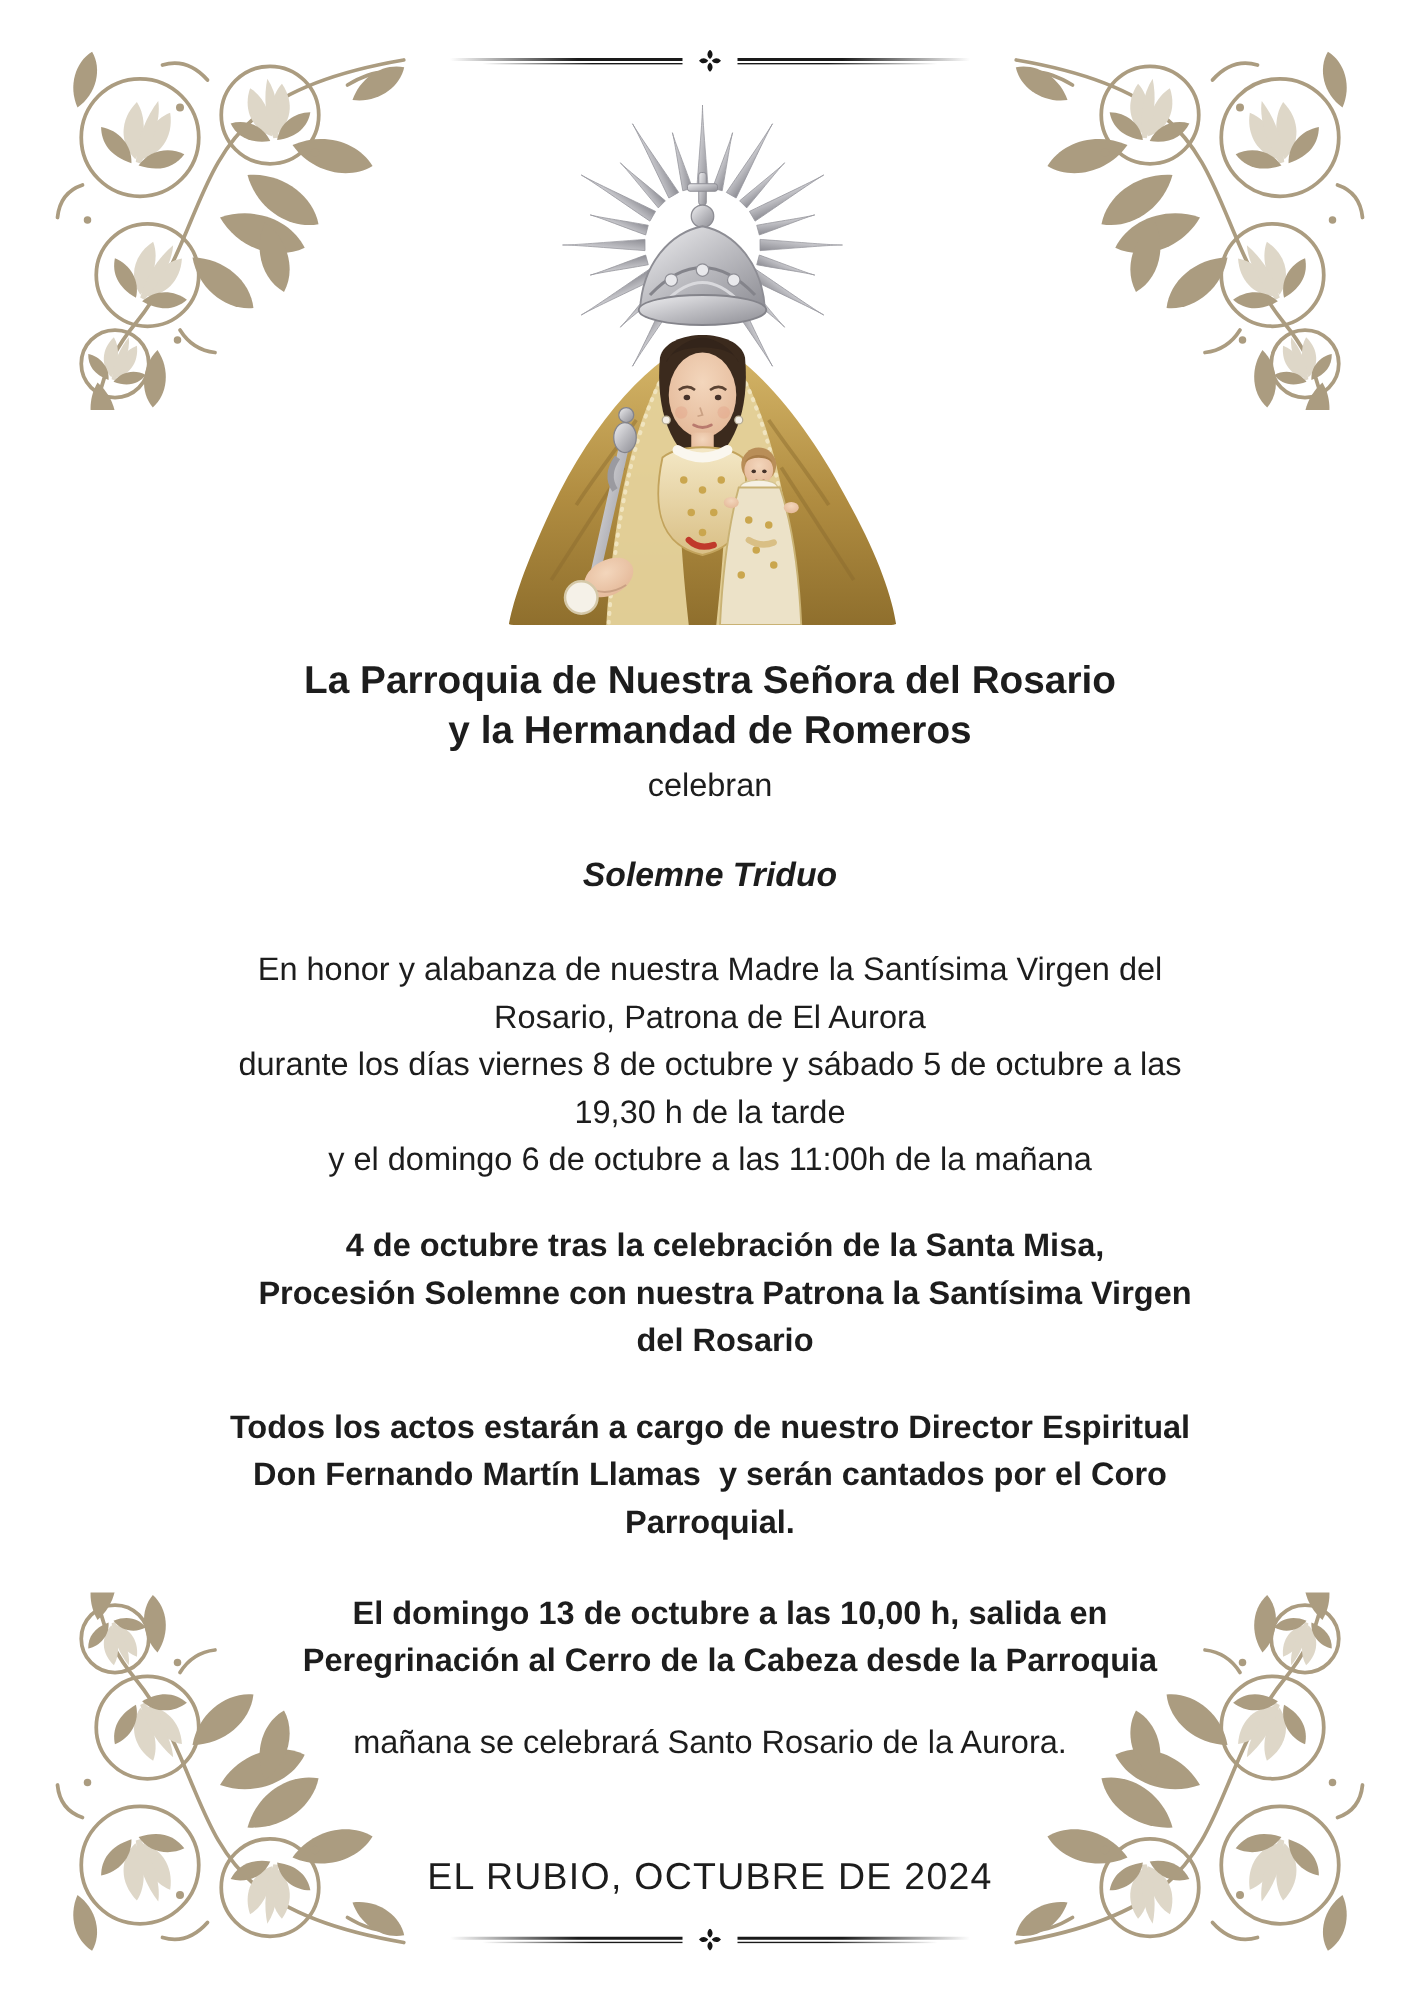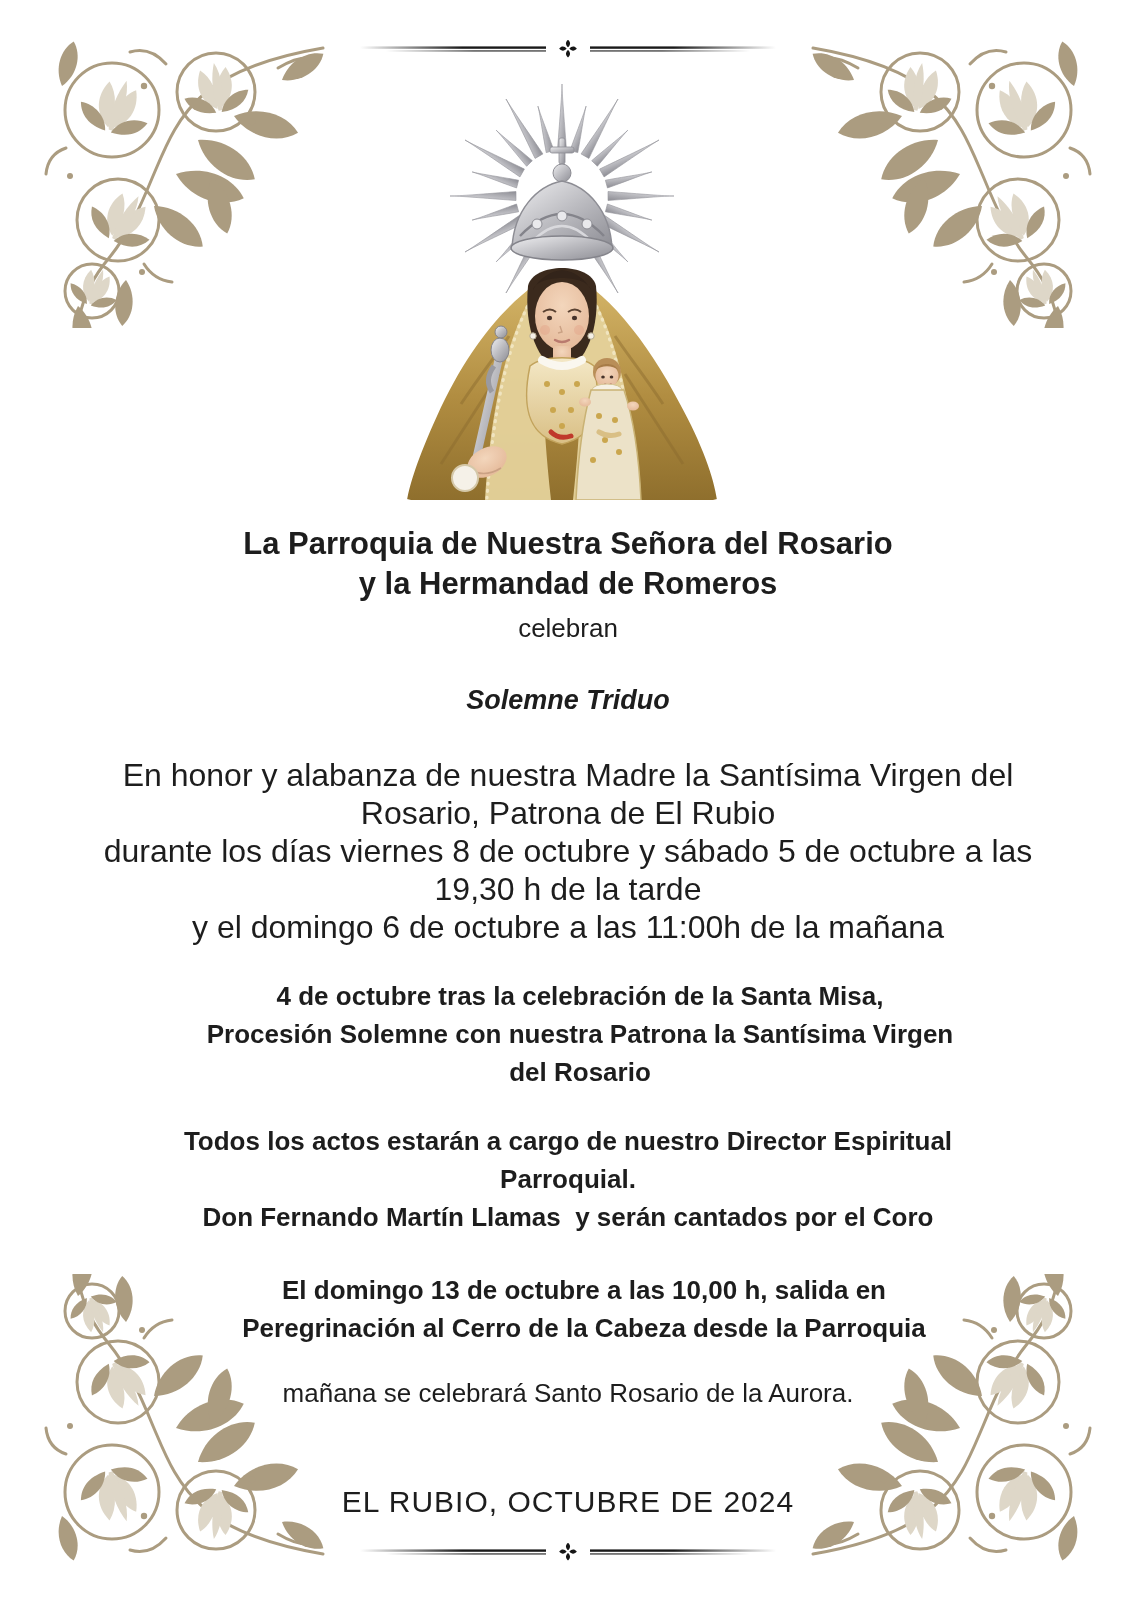--- a/index.html
+++ b/index.html
@@ -27,21 +27,21 @@
     position:absolute;left:401px;top:74px;width:322px;height:426px;
     border-radius:10px;overflow:hidden;
   }
   .statue svg{display:block;width:100%;height:100%;}
   
   .tb{position:absolute;left:0;right:0;text-align:center;}
   .tb .line{white-space:pre-wrap;}
   .title{top:524px;font-size:31px;line-height:40px;font-weight:bold;}
   .celebran{top:610px;font-size:26px;line-height:36px;}
   .solemne{top:682px;font-size:27px;line-height:36px;font-weight:bold;font-style:italic;}
-  .intro{top:756px;font-size:32px;line-height:38px;}
+  .intro{top:756px;font-size:26px;line-height:38px;}
   .b1{top:977px;font-size:26px;line-height:38px;font-weight:bold;padding-left:24px;}
   .b2{top:1122px;font-size:26px;line-height:38px;font-weight:bold;}
   .b3{top:1271px;font-size:26px;line-height:38px;font-weight:bold;padding-left:32px;}
   .aurora{top:1374px;font-size:26px;line-height:38px;}
   .footerline{top:1484px;font-size:30px;line-height:36px;letter-spacing:1px;}
   .hiddendefs{position:absolute;width:0;height:0;overflow:hidden;}
 </style>
 </head>
 <body>
 
@@ -284,36 +284,36 @@
     <div class="line">La Parroquia de Nuestra Señora del Rosario</div>
     <div class="line">y la Hermandad de Romeros</div>
   </div>
 
   <div class="tb celebran">celebran</div>
 
   <div class="tb solemne">Solemne Triduo</div>
 
   <div class="tb intro">
     <div class="line">En honor y alabanza de nuestra Madre la Santísima Virgen del</div>
-    <div class="line">Rosario, Patrona de El Rubio</div>
+    <div class="line">Rosario, Patrona de El Aurora</div>
     <div class="line">durante los días viernes 8 de octubre y sábado 5 de octubre a las</div>
     <div class="line">19,30 h de la tarde</div>
     <div class="line">y el domingo 6 de octubre a las 11:00h de la mañana</div>
   </div>
 
   <div class="tb b1">
     <div class="line">4 de octubre tras la celebración de la Santa Misa,</div>
     <div class="line">Procesión Solemne con nuestra Patrona la Santísima Virgen</div>
     <div class="line">del Rosario</div>
   </div>
 
   <div class="tb b2">
     <div class="line">Todos los actos estarán a cargo de nuestro Director Espiritual</div>
+    <div class="line">Don Fernando Martín Llamas  y serán cantados por el Coro</div>
     <div class="line">Parroquial.</div>
-    <div class="line">Don Fernando Martín Llamas  y serán cantados por el Coro</div>
   </div>
 
   <div class="tb b3">
     <div class="line">El domingo 13 de octubre a las 10,00 h, salida en</div>
     <div class="line">Peregrinación al Cerro de la Cabeza desde la Parroquia</div>
   </div>
 
   <div class="tb aurora">
     <div class="line">mañana se celebrará Santo Rosario de la Aurora.</div>
   </div>

